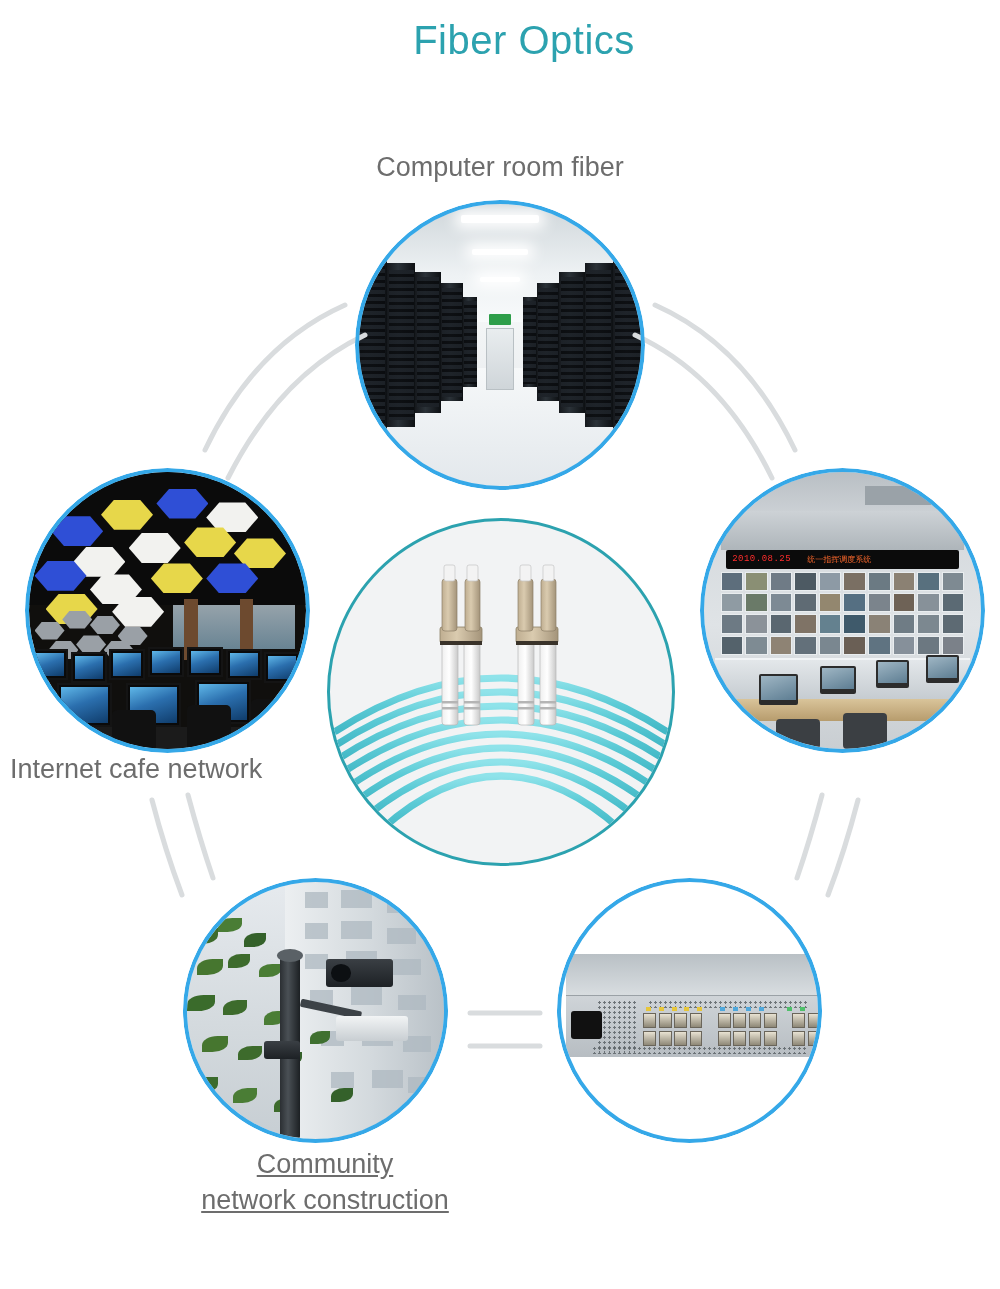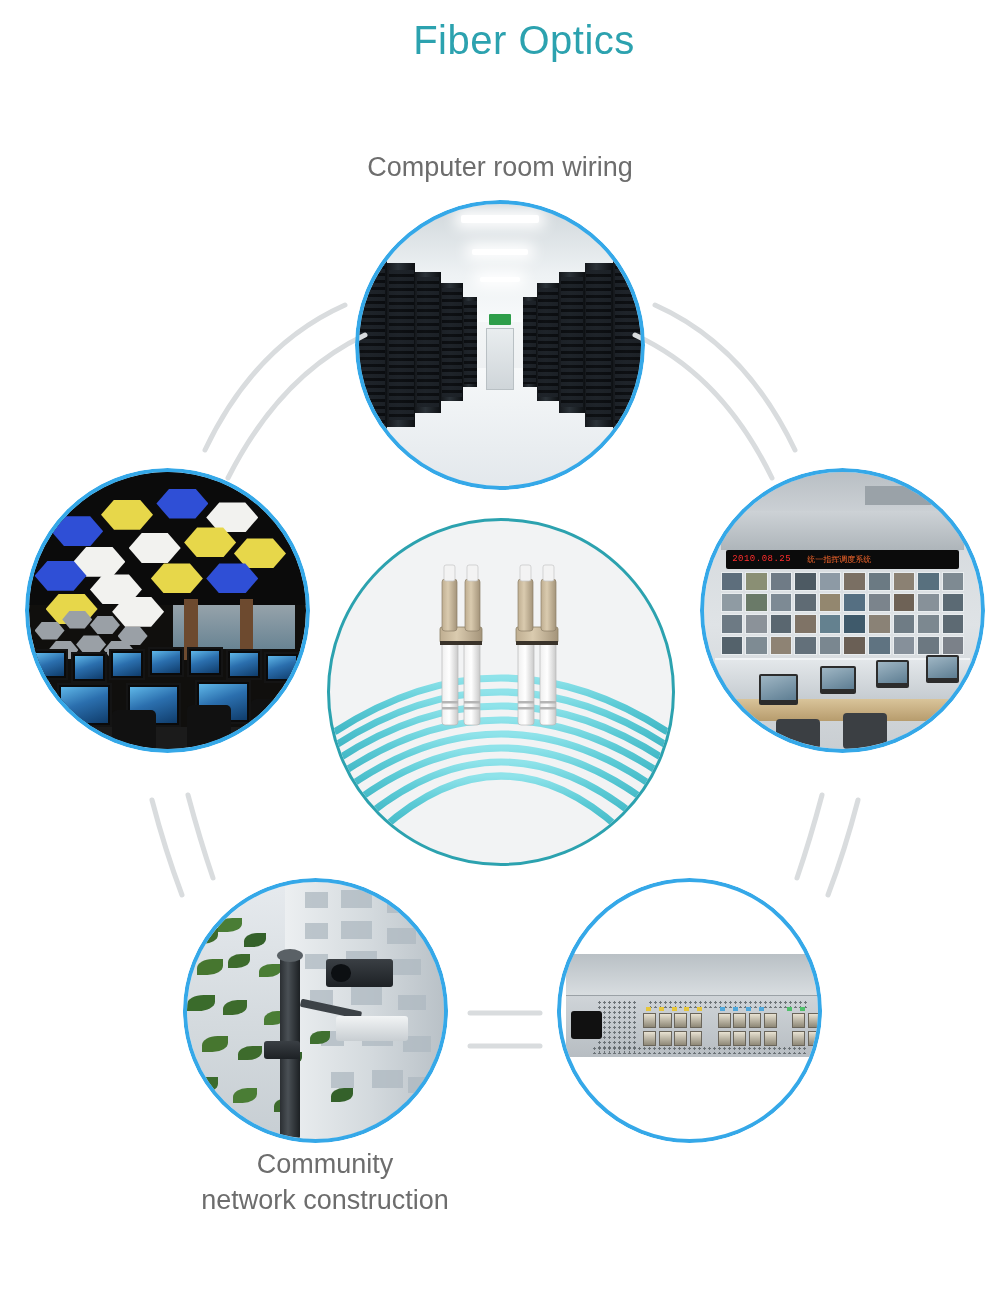--- a/index.html
+++ b/index.html
@@ -27,21 +27,21 @@
     color: #6d6d6d;
     font-size: 27px;
     font-weight: 400;
     line-height: 1.32;
     white-space: pre-line;
     text-align: center;
   }
   #cap-top    { left: 250px; top: 150px; width: 500px; }
   #cap-left   { left: 0px;   top: 752px; width: 330px; text-align: left; padding-left: 10px;}
   #cap-right  { left: 700px; top: 752px; width: 300px; text-align: left; }
-  #cap-bl     { left: 130px; top: 1147px; width: 390px; }
+  #cap-bl     { left: 130px; top: 1147px; width: 390px; text-decoration: underline; }
   #cap-br     { left: 520px; top: 1147px; width: 440px; }
 
   
   .circ {
     position: absolute; border-radius: 50%;
     overflow: hidden;
     background: #fff;
   }
   .circ .ring {
     position: absolute; inset: 0; border-radius: 50%;
@@ -187,21 +187,21 @@
         <div class="sr-rack" style="right:20%;top:24%;width:9%;height:50%;"></div>
         <div class="sr-rack" style="right:29%;top:28%;width:8%;height:42%;"></div>
         <div class="sr-rack" style="right:37%;top:33%;width:5%;height:32%;"></div>
 
         <div class="sr-door" style="left:45%;top:44%;width:10%;height:22%;"></div>
         <div class="sr-exit" style="left:46%;top:39%;width:8%;height:4%;"></div>
       </div>
     </div>
     <div class="ring"></div>
   </div>
-  <div class="cap" id="cap-top">Computer room wiring</div>
+  <div class="cap" id="cap-top">Computer room fiber</div>
 
   <div class="circ" id="c-left">
     <div class="inner">
       <div class="scene">
         <div class="ic-bg"></div>
         <div class="ic-ceil"></div>
 
         <div class="hex" style="left:8%;top:16%;">
             <i style="background:#2f4fd6"></i>
           </div>
@@ -288,20 +288,21 @@
             <i></i>
           </div>
         <div class="ic-desk" style="left:0;top:92%;width:100%;height:8%;"></div>
         <div class="ic-chair" style="left:30%;top:86%;width:16%;height:14%;"></div>
         <div class="ic-chair" style="left:57%;top:84%;width:16%;height:16%;"></div>
         <div class="ic-chair" style="left:80%;top:82%;width:16%;height:18%;"></div>
       </div>
     </div>
     <div class="ring"></div>
   </div>
+  <div class="cap" id="cap-left">Internet cafe network</div>
 
   <div class="circ" id="c-right">
     <div class="inner">
       <div class="scene">
         <div class="sm-bg"></div>
         <div class="sm-ceil"></div>
         <div style="position:absolute;left:58%;top:5%;width:24%;height:7%;background:#9aa2a8;"></div>
         <div style="position:absolute;left:6%;top:14%;width:88%;height:14%;background:linear-gradient(180deg,#cdd2d6,#aeb5ba);"></div>
 
         <div class="sm-led" style="left:8%;top:28%;width:84%;height:7%;">

